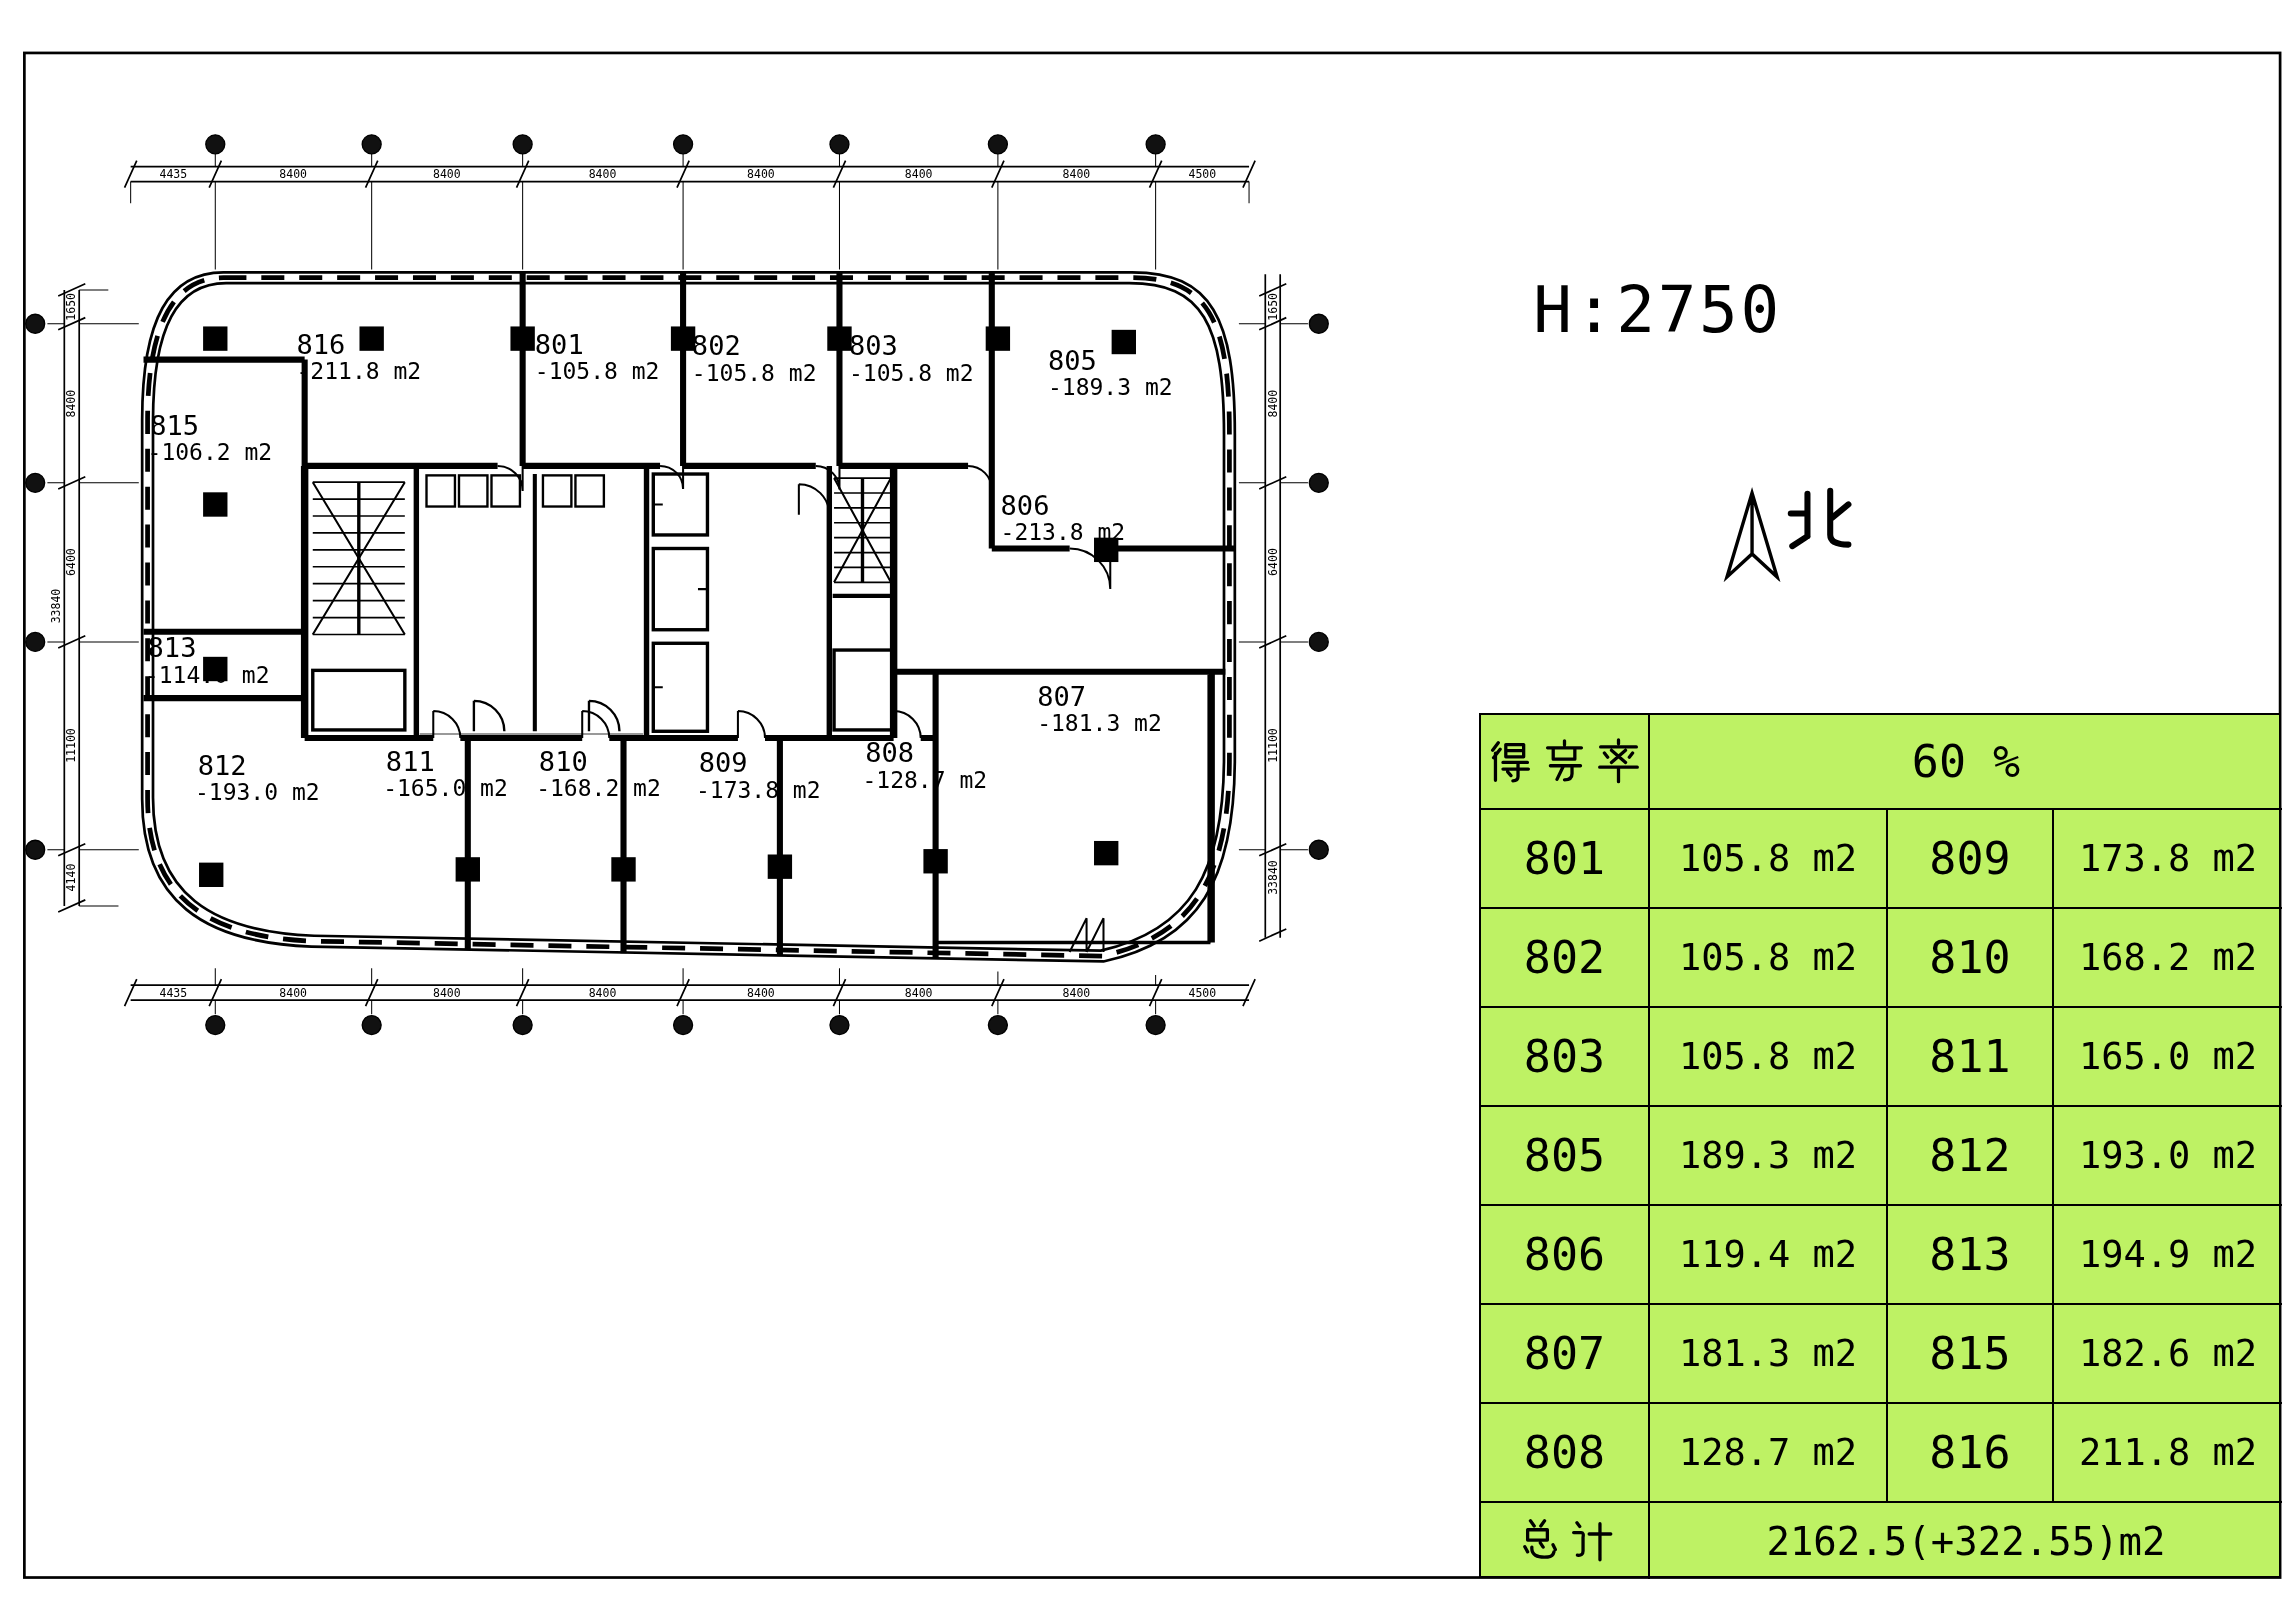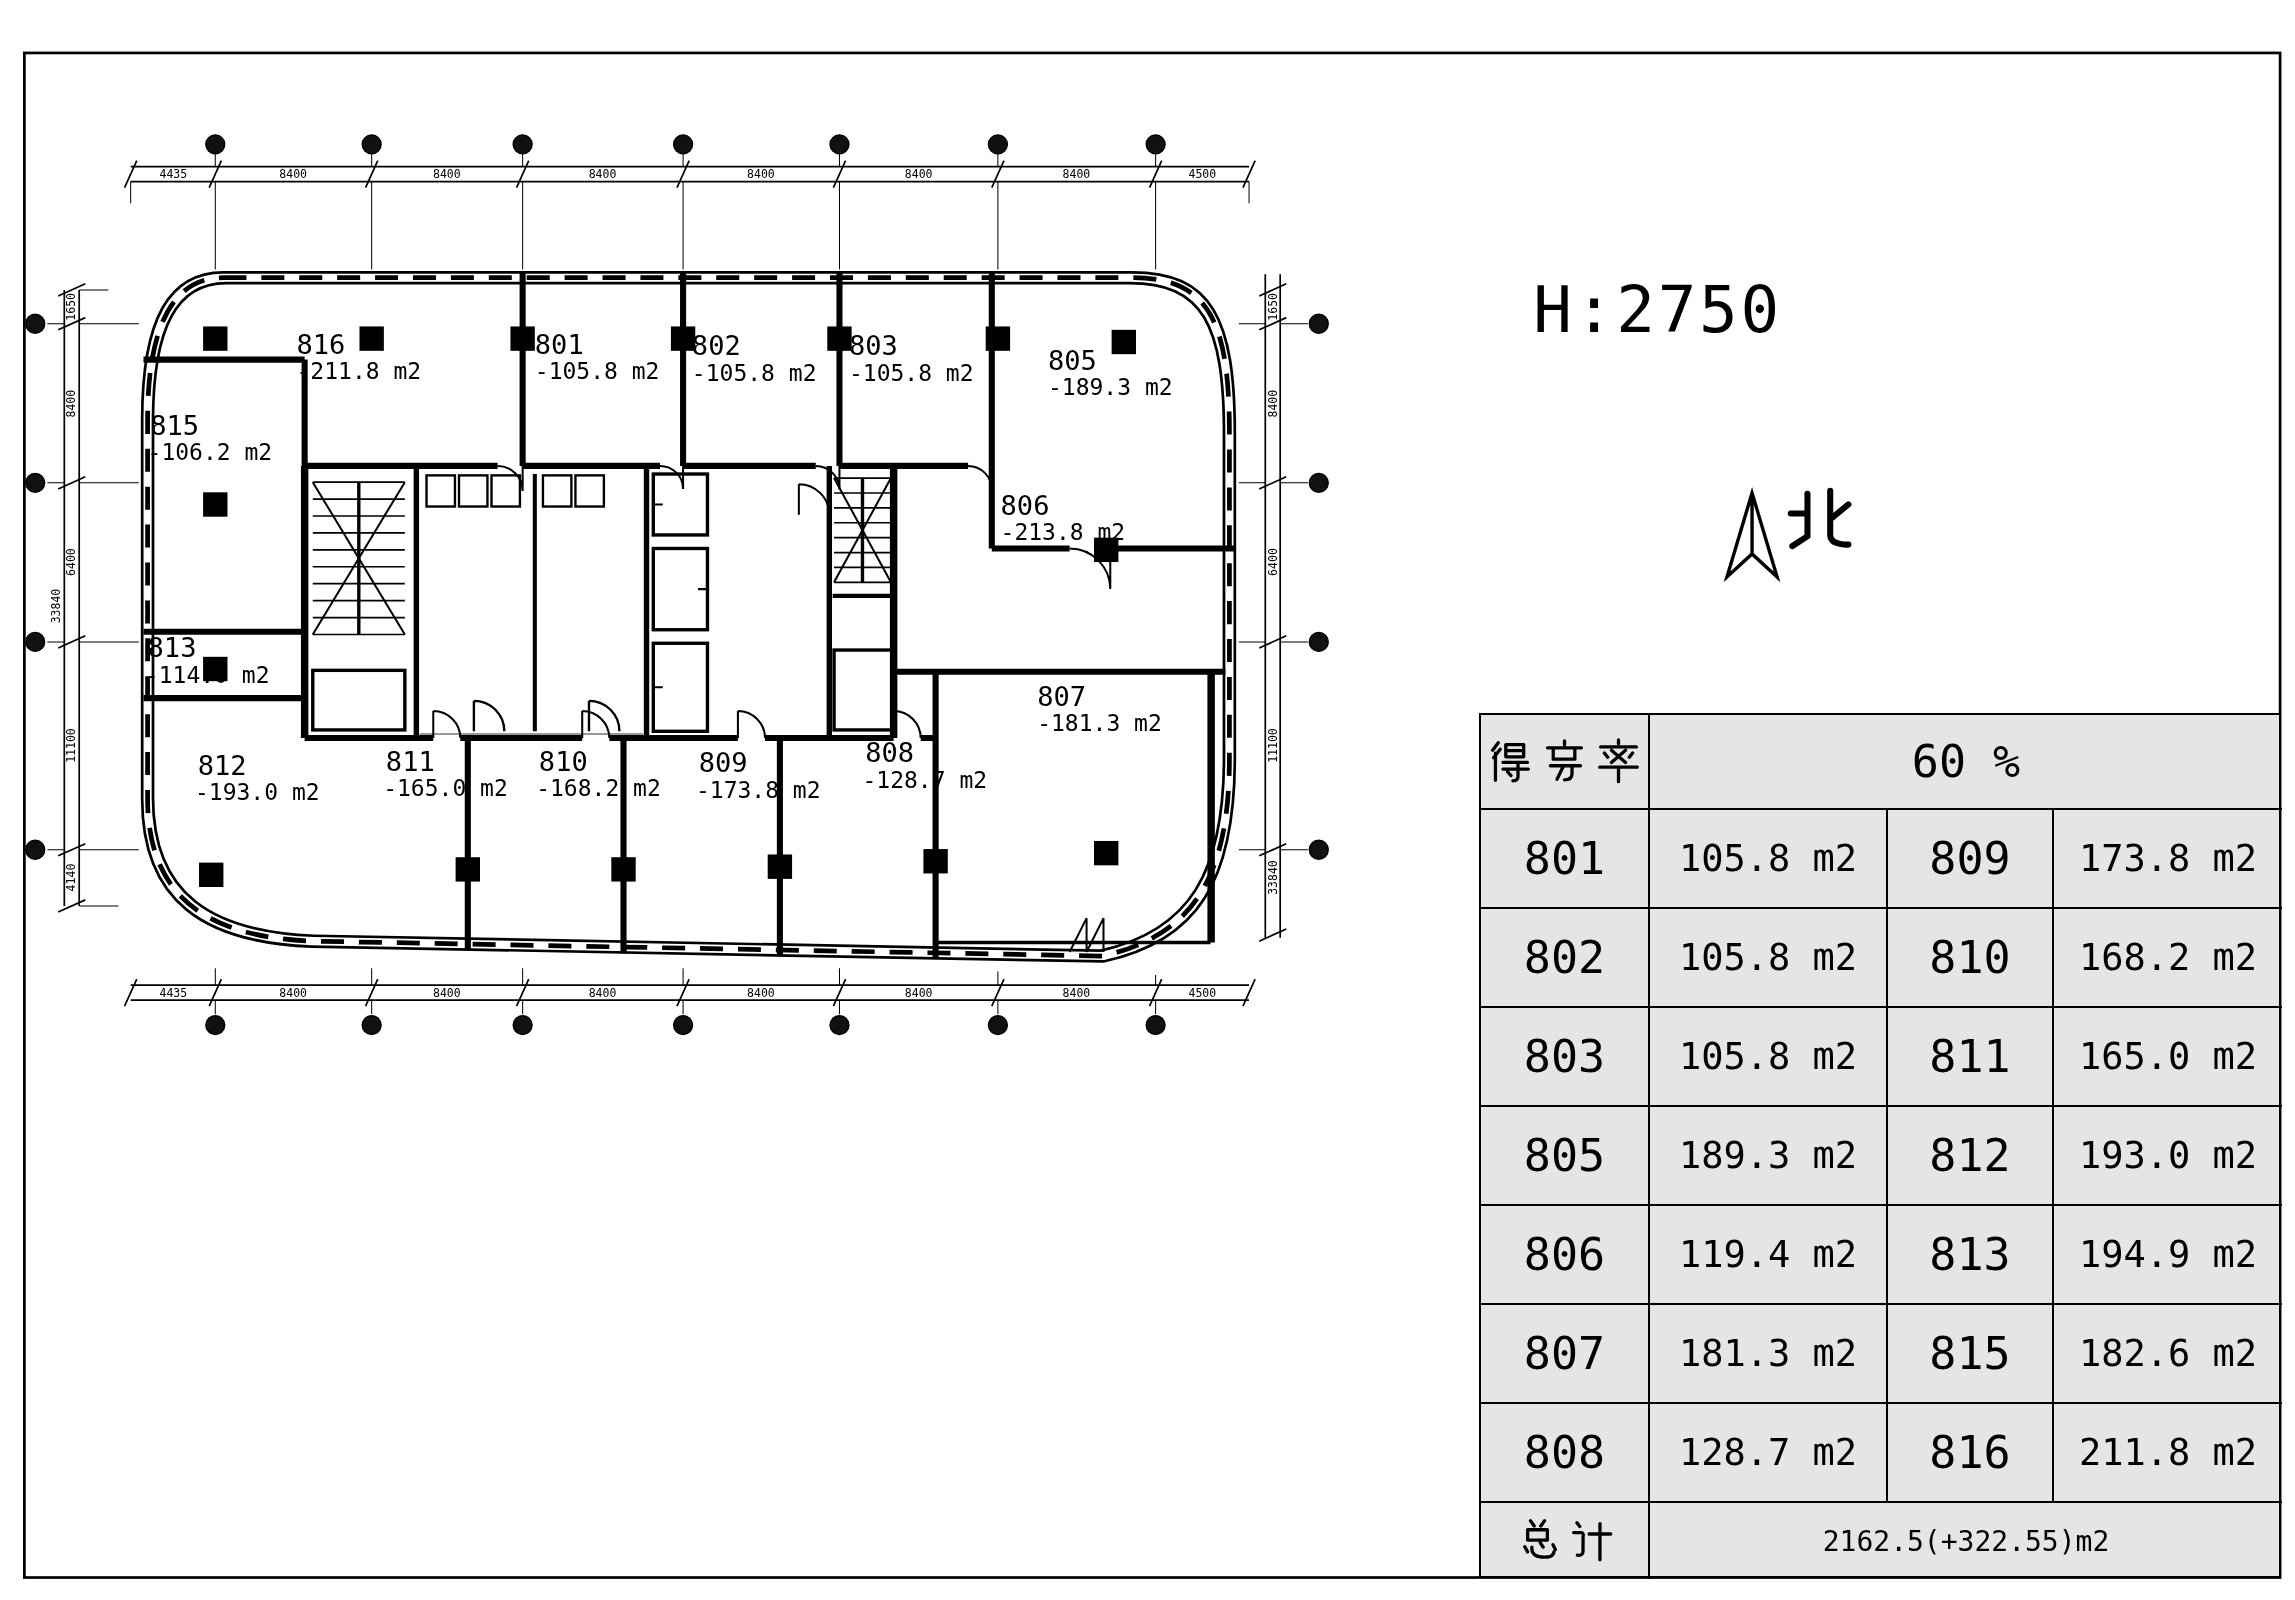--- a/index.html
+++ b/index.html
@@ -10,31 +10,31 @@
   .room-area{font-size:34px;}
   .dim-txt{font-size:17px;text-anchor:middle;}
   .title-txt{font-size:95px;letter-spacing:4px;}
   
   #area-table{
     position:absolute;left:1479px;top:713px;width:802px;height:865px;
     box-sizing:border-box;border:2.7px solid #000;
     display:grid;
     grid-template-columns:167px 238px 166px 230px;
     grid-template-rows:93px repeat(7,99px) 78px;
-    background:#e5e5e5;
+    background:#bef264;
   }
   .tcell{box-sizing:border-box;border-left:2px solid #000;border-top:2px solid #000;
     display:flex;align-items:center;justify-content:center;gap:6.8px;overflow:hidden;}
   .tcell.c0{border-left:none;}
   .tcell.r0{border-top:none;}
   .span3{grid-column:2/5;}
   .cell-unit{font-size:45px;}
   .cell-area{font-size:37px;white-space:nowrap;}
   .hdr-val{font-size:45px;}
-  .total-val{font-size:28px;white-space:nowrap;}
+  .total-val{font-size:39px;white-space:nowrap;}
   .cjk{width:47px;height:47px;}
   .cjk path{stroke:#000;stroke-width:7;fill:none;stroke-linecap:round;stroke-linejoin:round;}
 </style>
 </head>
 <body>
 
 <svg id="plan-svg" width="2295" height="1600" viewBox="0 0 3390 2363" xmlns="http://www.w3.org/2000/svg">
 
   <rect x="36" y="78" width="3332" height="2252" fill="none" stroke="#000" stroke-width="4"></rect>
 

